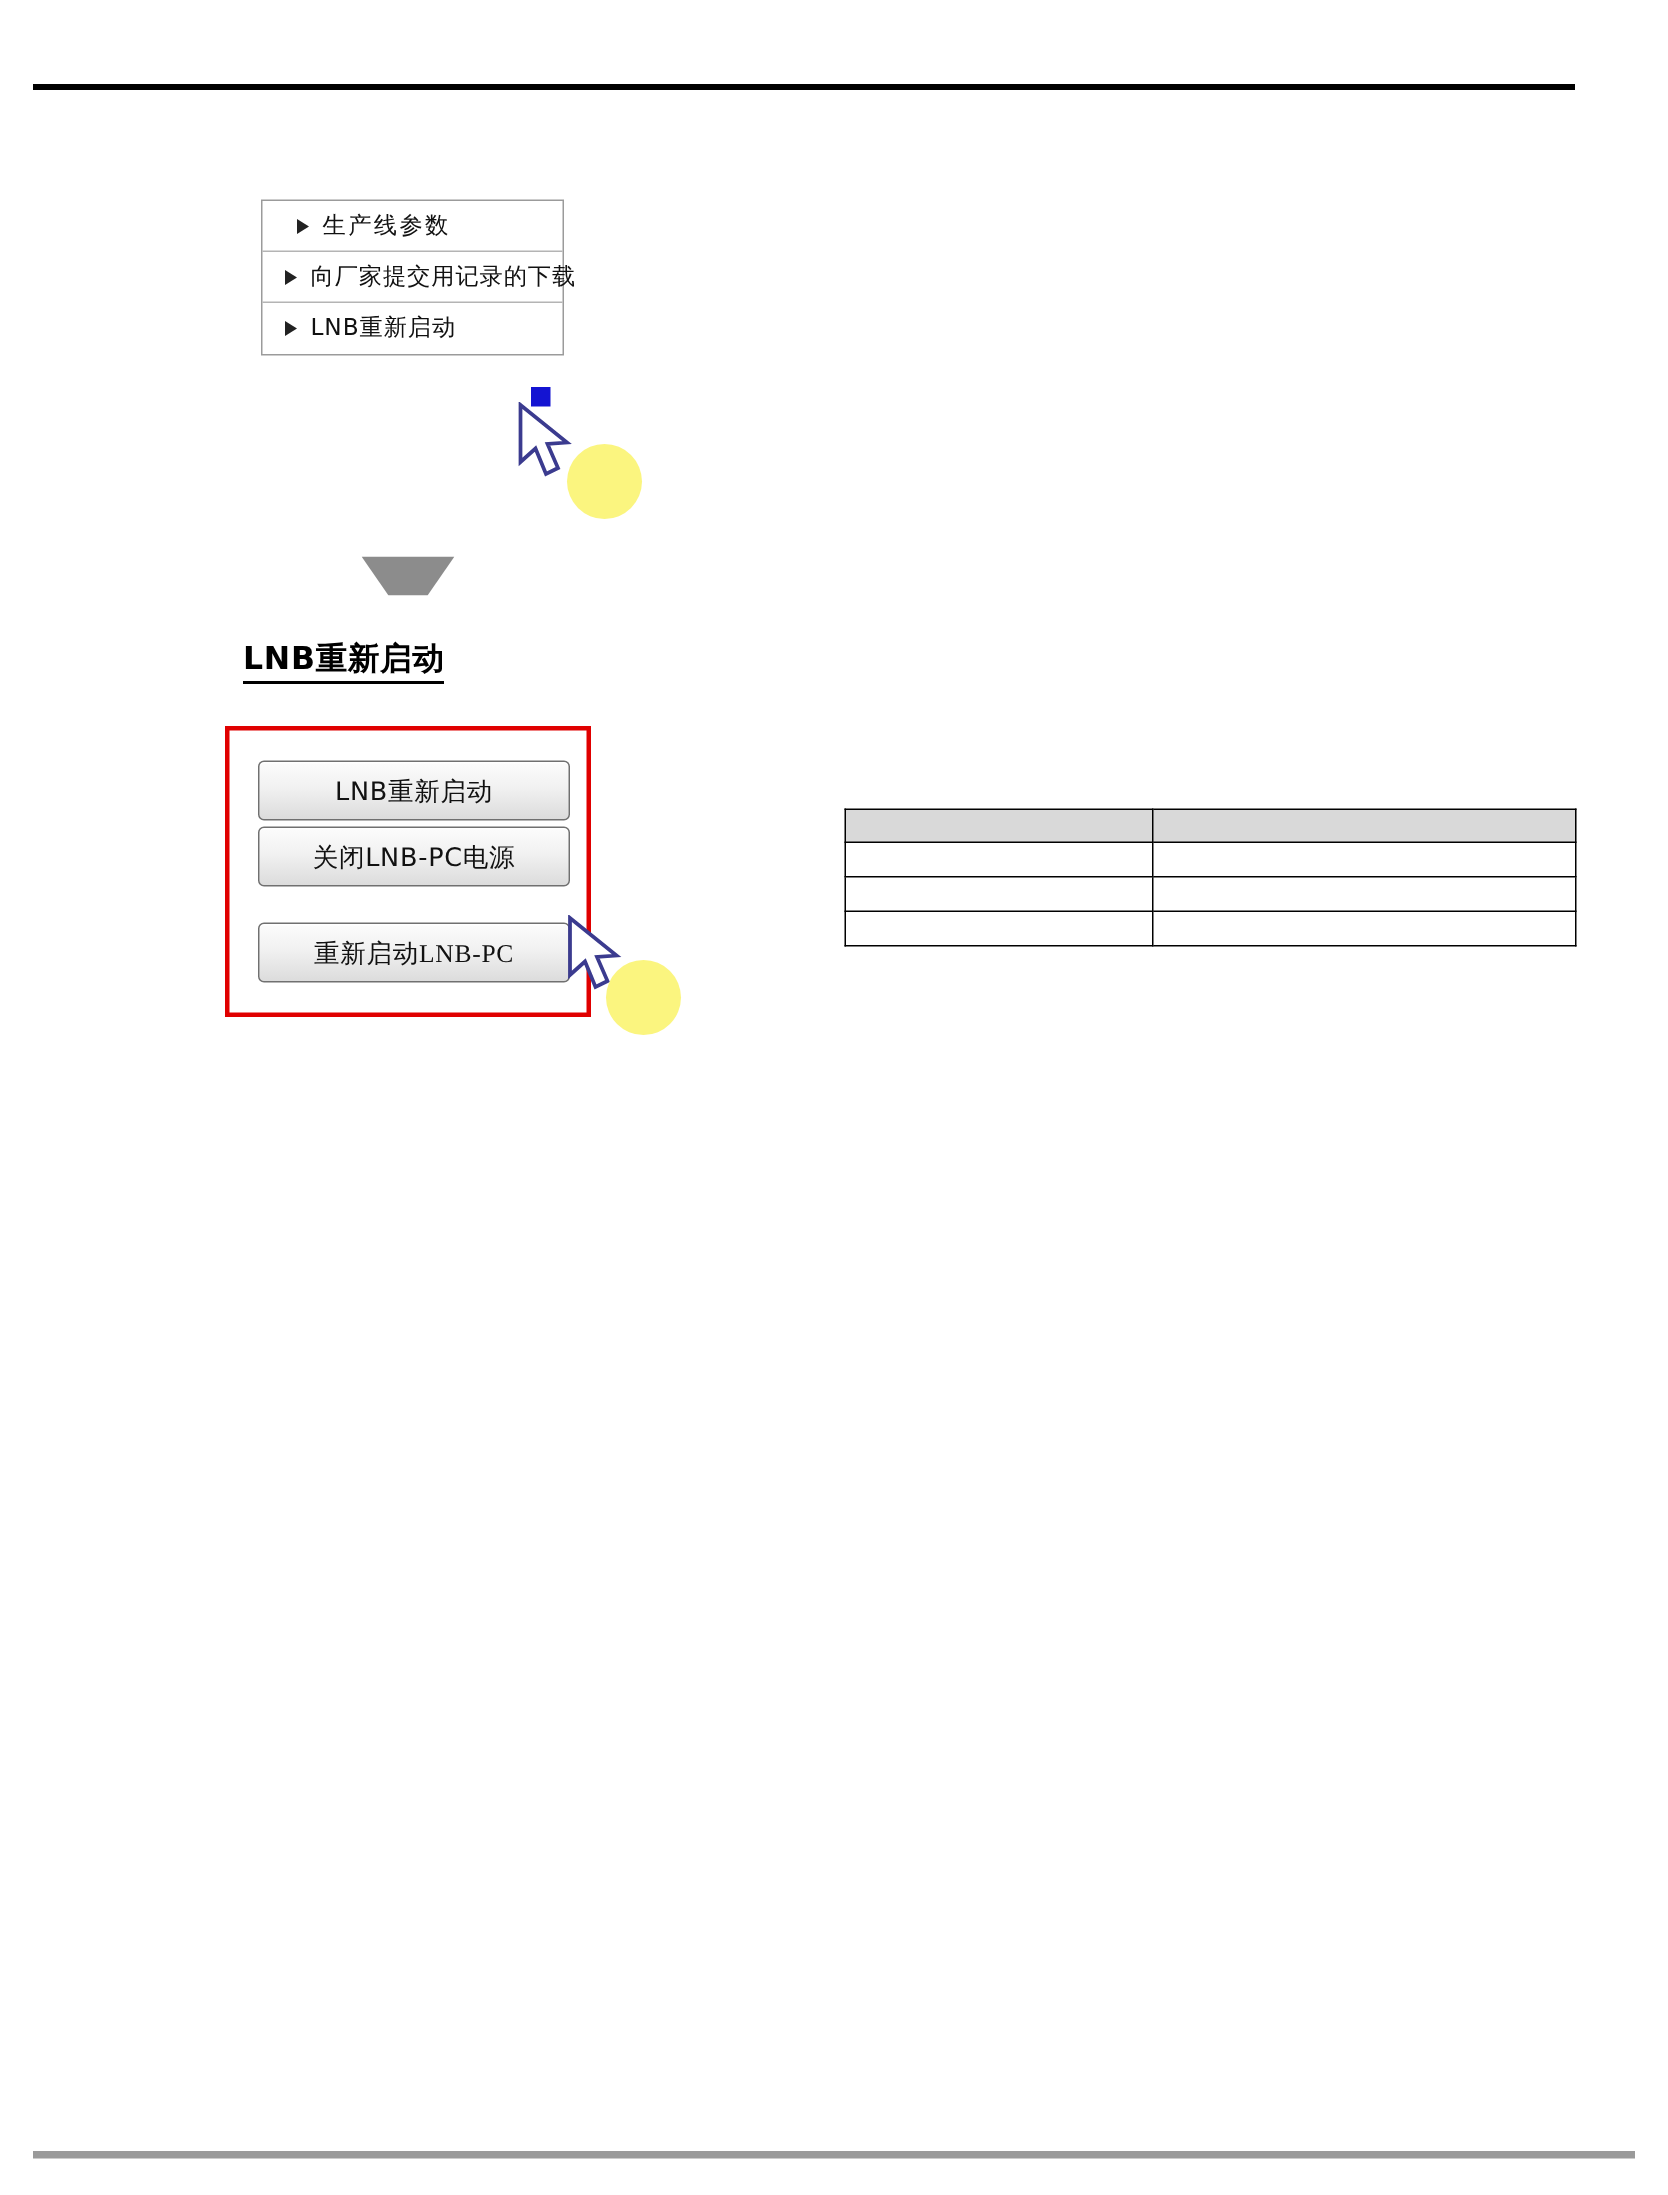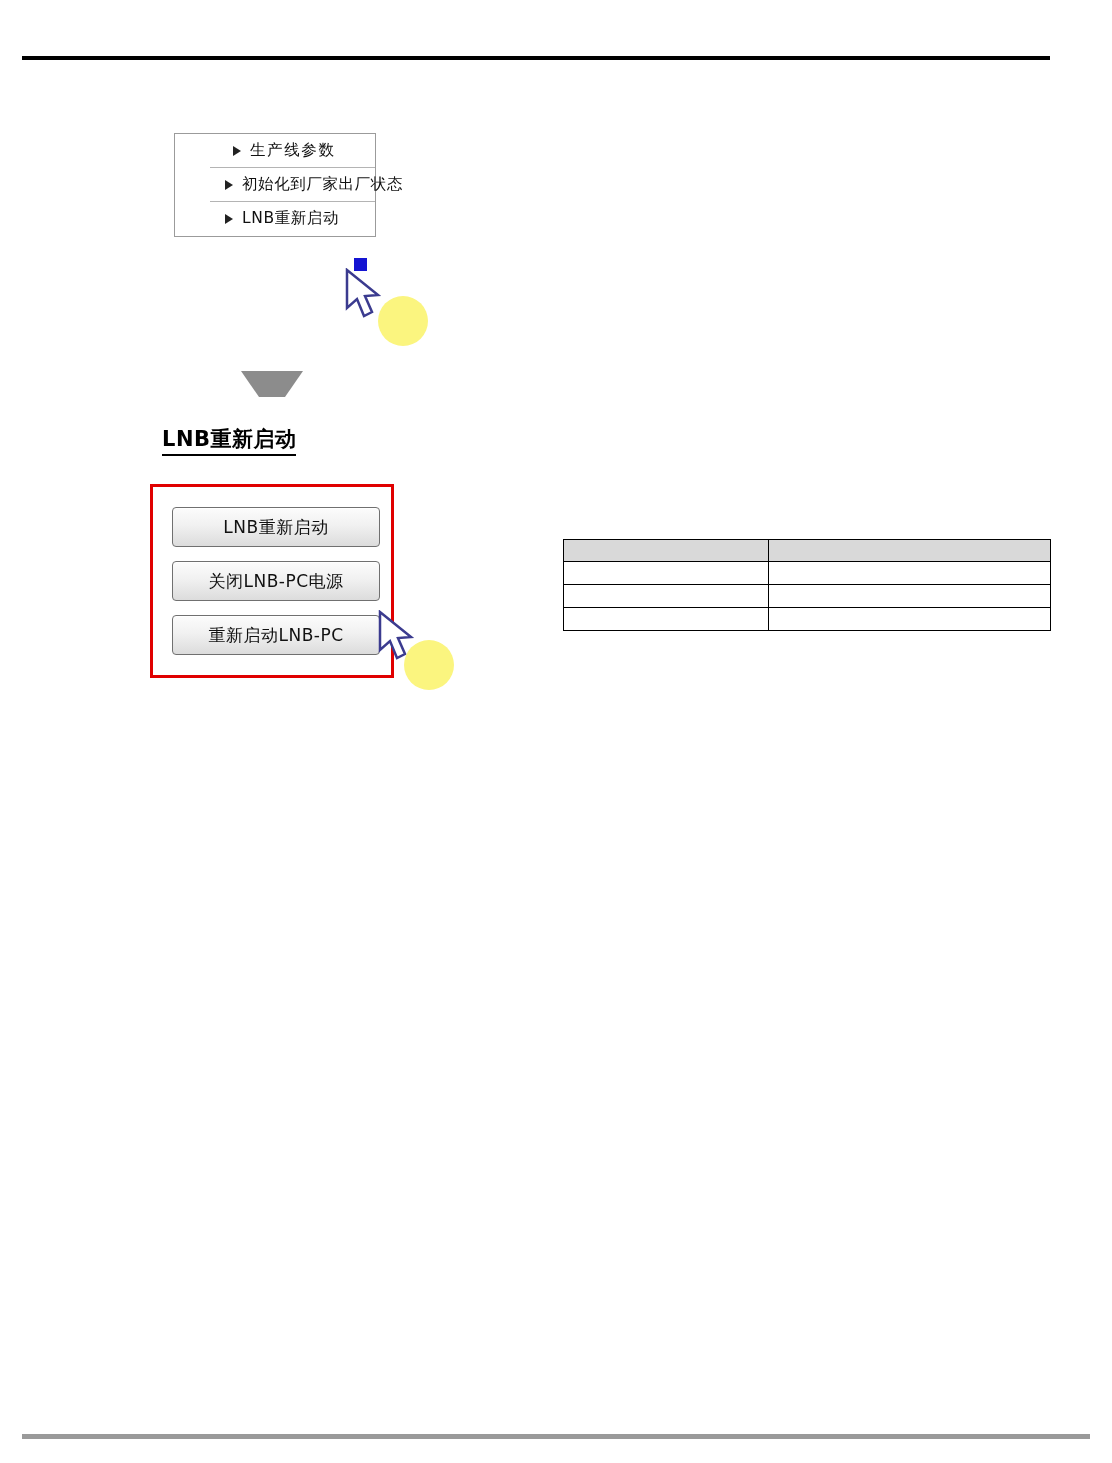--- a/index.html
+++ b/index.html
@@ -36,21 +36,20 @@
 
   
   .menu {
     position: absolute;
     left: 174px;
     top: 133px;
     width: 202px;
     background: #ffffff;
     border: 1px solid #9b9b9b;
     box-sizing: border-box;
-    padding-left: 35px;
   }
   .menu-row {
     height: 34px;
     display: flex;
     align-items: center;
     border-bottom: 1px solid #b4b4b4;
     box-sizing: border-box;
     position: relative;
   }
   .menu-row:last-child { border-bottom: none; }
@@ -157,22 +156,22 @@
     box-shadow: inset 0 1px 0 #ffffff;
     display: flex;
     align-items: center;
     justify-content: center;
     font-size: 17px;
     letter-spacing: 0.5px;
     color: #111;
     box-sizing: border-box;
   }
   .btn-1 { top: 20px; }
-  .btn-2 { top: 74px; }
-  .btn-3 { top: 128px; }
+  .btn-2 { top: 64px; }
+  .btn-3 { top: 128px; font-family: Liberation Serif, serif; }
 
   
   .r-table {
     position: absolute;
     left: 563px;
     top: 539px;
     width: 487px;
     border-collapse: collapse;
     table-layout: fixed;
   }
@@ -194,21 +193,21 @@
 
 <div class="rule-top"></div>
 
 <div class="menu">
   <div class="menu-row first">
     <span class="tri"></span>
     <span class="label">生产线参数</span>
   </div>
   <div class="menu-row">
     <span class="tri"></span>
-    <span class="label">初始化到厂家出厂状态</span>
+    <span class="label">向厂家提交用记录的下载</span>
   </div>
   <div class="menu-row">
     <span class="tri"></span>
     <span class="label">LNB重新启动</span>
   </div>
 </div>
 
 <div class="focus-square"></div>
 
 <div class="cursor cursor-1">

